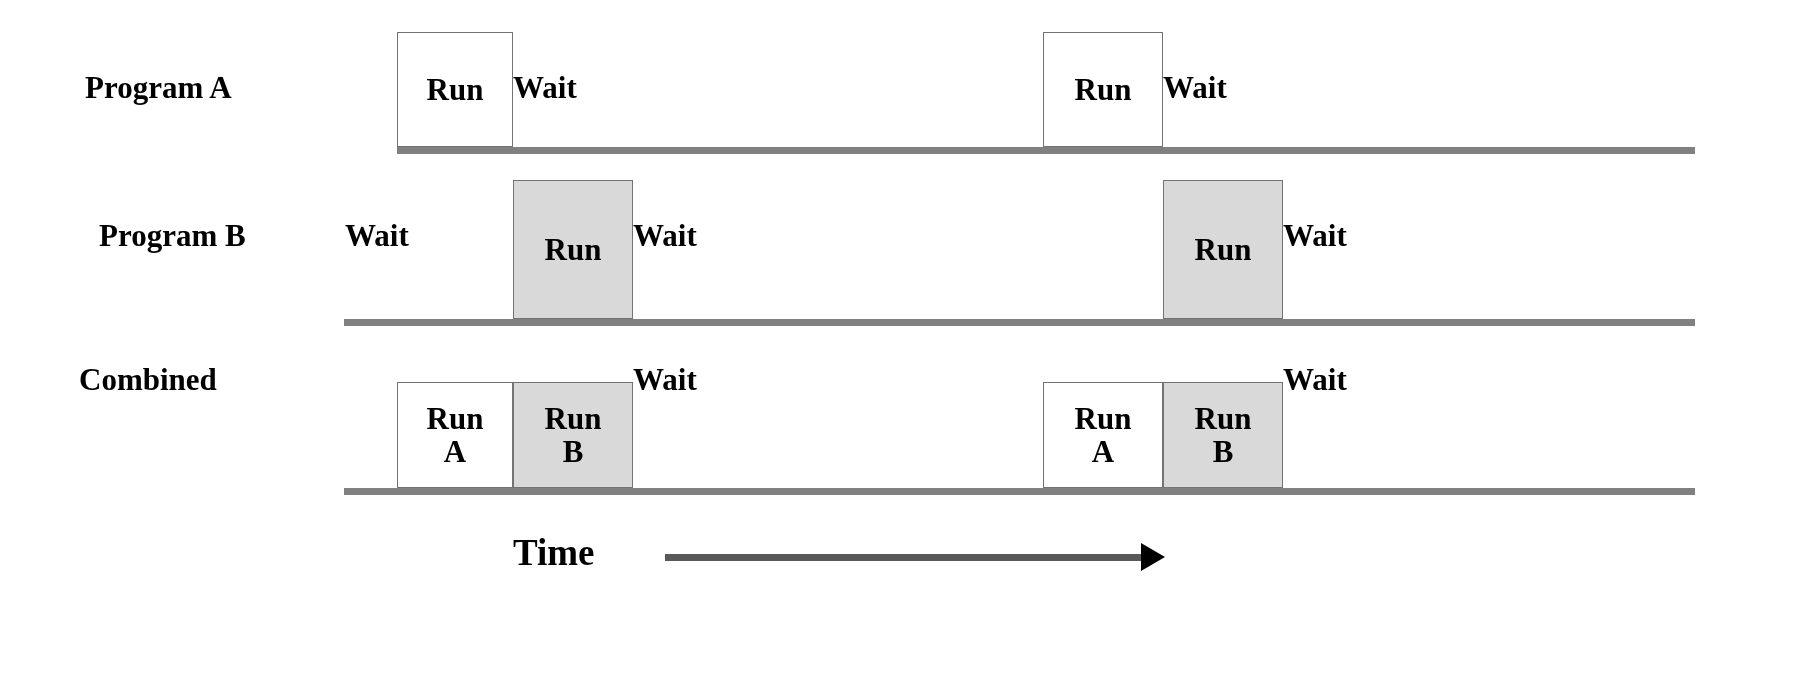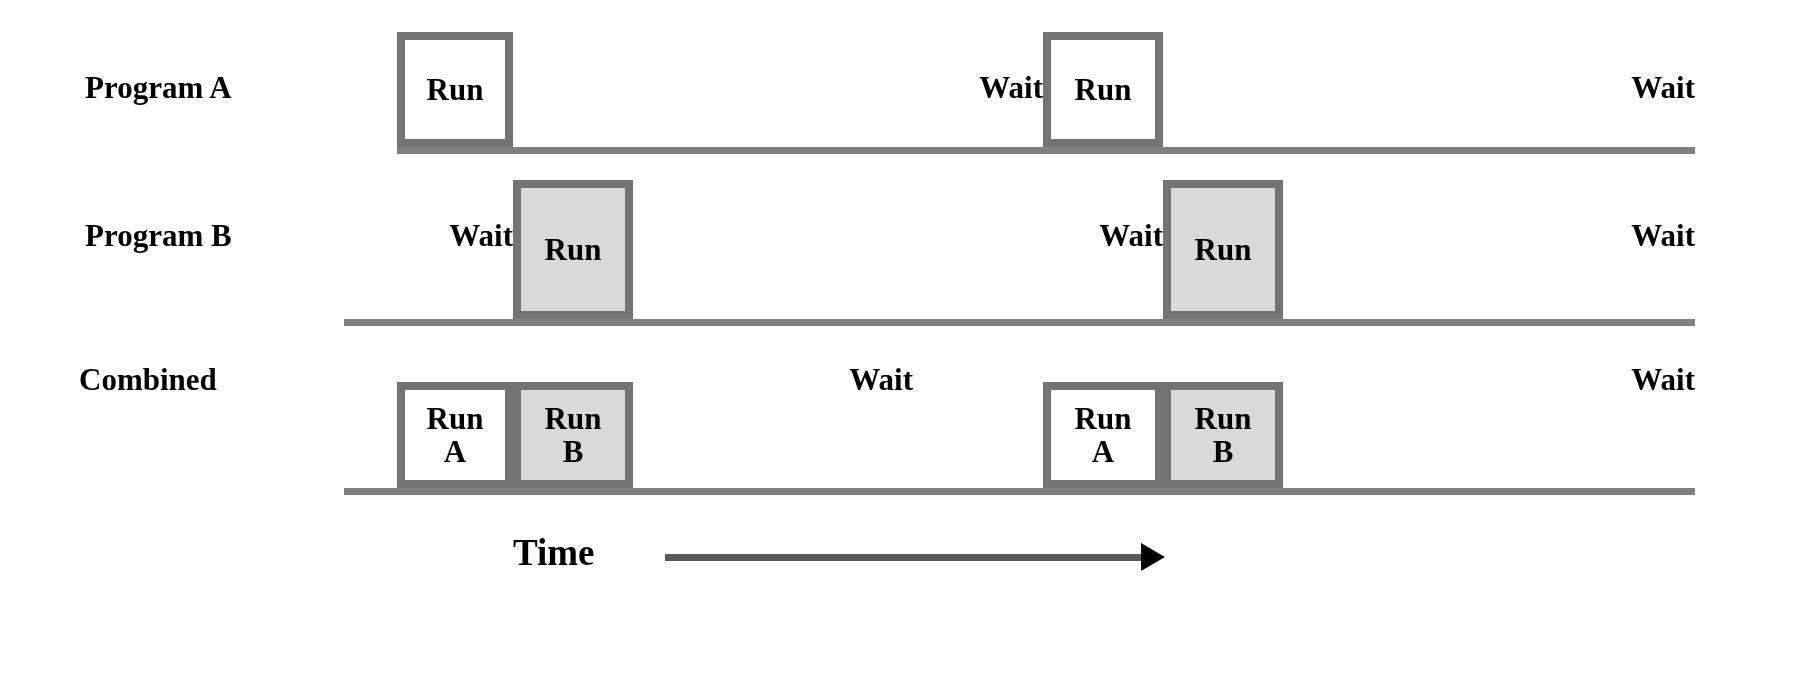--- a/index.html
+++ b/index.html
@@ -34,21 +34,21 @@
   .timeline {
     position: absolute;
     height: 7px;
     background: #808080;
   }
 
   
   .run-box {
     position: absolute;
     box-sizing: border-box;
-    border: 8px solid #737373;
+    border: 1px solid #737373;
     background: #ffffff;
     display: flex;
     flex-direction: column;
     align-items: center;
     justify-content: center;
     font-weight: bold;
     font-size: 31px;
     line-height: 1.08;
     color: #000;
     z-index: 4;
@@ -60,21 +60,21 @@
     display: block;
   }
 
   
   .wait-label {
     position: absolute;
     font-weight: bold;
     font-size: 31px;
     line-height: 1;
     white-space: nowrap;
-    text-align: right;
+    text-align: left;
     color: #000;
     z-index: 2;
   }
 
   
   .time-label {
     position: absolute;
     font-weight: bold;
     font-size: 37px;
     line-height: 1;
@@ -120,21 +120,21 @@
   </div>
 
   <div class="wait-label" style="left:513px; top:72px; width:530px;">Wait</div>
 
   <div class="run-box" style="left:1043px; top:32px; width:120px; height:115px;">
     <span>Run</span>
   </div>
 
   <div class="wait-label" style="left:1163px; top:72px; width:532px;">Wait</div>
 
-  <div class="row-label" style="left:85px; top:220px;">Program B</div>
+  <div class="row-label" style="left:99px; top:220px;">Program B</div>
 
   <div class="timeline" style="left:344px; top:319px; width:1351px;"></div>
 
   <div class="wait-label" style="left:345px; top:220px; width:168px;">Wait</div>
 
   <div class="run-box shaded" style="left:513px; top:180px; width:120px; height:139px;">
     <span>Run</span>
   </div>
 
   <div class="wait-label" style="left:633px; top:220px; width:530px;">Wait</div>

